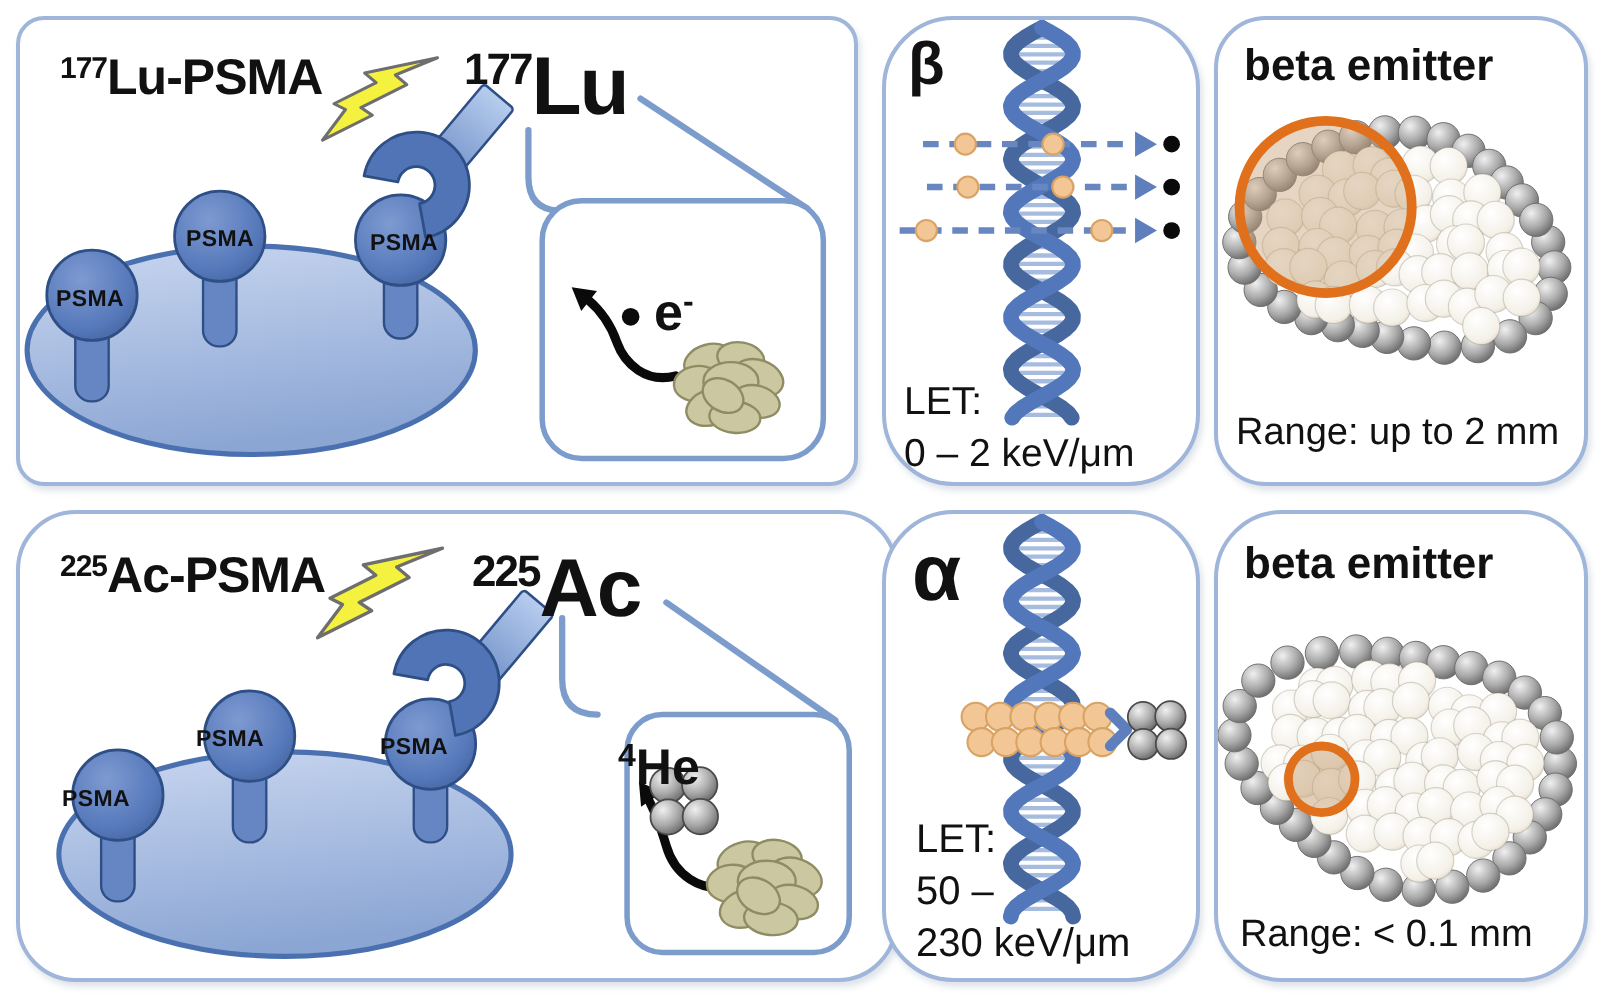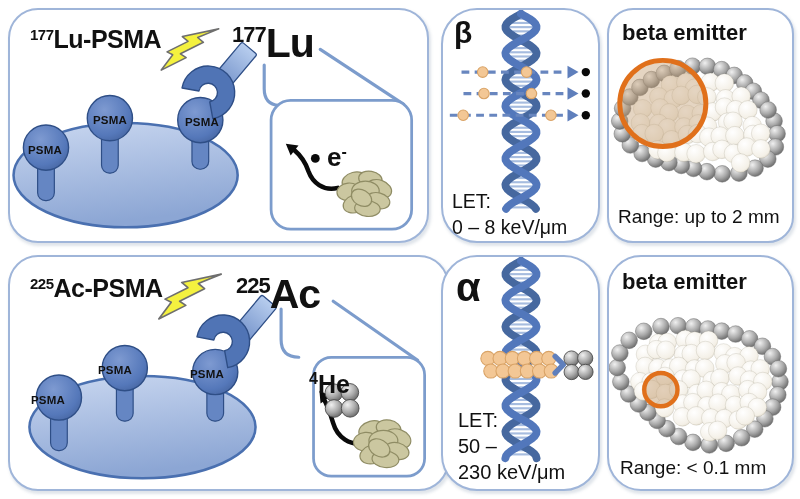--- a/index.html
+++ b/index.html
@@ -1,20 +1,20 @@
 <!DOCTYPE html>
 <html><head>
 <meta charset="utf-8">
 <style>
   html,body{margin:0;padding:0;background:#ffffff;}
   .stage{position:relative;width:800px;height:499px;background:#ffffff;overflow:hidden;
          font-family:"Liberation Sans", sans-serif;color:#111;}
   .panel{position:absolute;background:#fff;border:2.5px solid #9FB5D9;box-sizing:border-box;
          box-shadow:1.5px 2.5px 3px rgba(110,130,160,0.22);}
-  #p-lu{left:8px;top:8px;width:421px;height:235px;border-radius:30px;}
+  #p-lu{left:8px;top:8px;width:421px;height:235px;border-radius:14px;}
   #p-ac{left:8px;top:255px;width:441px;height:236px;border-radius:30px;}
   #p-bt{left:441px;top:8px;width:159px;height:235px;border-radius:36px;}
   #p-at{left:441px;top:255px;width:159px;height:236px;border-radius:36px;}
   #p-be{left:607px;top:8px;width:187px;height:235px;border-radius:26px;}
   #p-ae{left:607px;top:255px;width:187px;height:236px;border-radius:34px;}
   .fill{position:absolute;left:0;top:0;width:100%;height:100%;}
   .bolt{position:absolute;}
   .t-title{position:absolute;font-weight:bold;font-size:25px;line-height:30px;letter-spacing:-0.5px;white-space:nowrap;}
   .t-title .sup{font-size:15px;vertical-align:8px;letter-spacing:-0.5px;}
   .isotope{position:absolute;font-weight:bold;line-height:46px;white-space:nowrap;letter-spacing:-1px;}
@@ -160,21 +160,21 @@
         <circle cx="146.5" cy="84.7" r="4.3" fill="#0A0A0A"></circle>
         <line x1="7" y1="107" x2="126" y2="107" stroke="#6886BF" stroke-width="3.3" stroke-dasharray="8 5.5"></line>
         <polygon points="139,107 127.7416697508023,113.5 127.7416697508023,100.5" fill="#5F7FBC"></polygon>
         <circle cx="20.7" cy="107" r="5.4" fill="#F3C795" stroke="#D9A366" stroke-width="1.1"></circle>
         <circle cx="110.7" cy="107" r="5.4" fill="#F3C795" stroke="#D9A366" stroke-width="1.1"></circle>
         <circle cx="146.5" cy="107" r="4.3" fill="#0A0A0A"></circle>
       </svg>
     <div class="greek" style="left:11px;top:8px;font-size:30px">β</div>
     <div class="let" style="left:9px;top:178px">
       <div>LET:</div>
-      <div>0 – 8 keV/μm</div>
+      <div>0 – 2 keV/μm</div>
     </div>
   </section>
 
   <section class="panel" id="p-be">
     <svg id="g-be" class="fill" viewBox="0 0 187 235">
         <circle cx="168.7" cy="113.0" r="8.5" fill="url(#grad-gray)" stroke="#6E6E6E" stroke-width="0.5"></circle>
         <circle cx="171.8" cy="125.9" r="8.5" fill="url(#grad-gray)" stroke="#6E6E6E" stroke-width="0.5"></circle>
         <circle cx="170.0" cy="139.4" r="8.5" fill="url(#grad-gray)" stroke="#6E6E6E" stroke-width="0.5"></circle>
         <circle cx="162.3" cy="151.8" r="8.5" fill="url(#grad-gray)" stroke="#6E6E6E" stroke-width="0.5"></circle>
         <circle cx="149.2" cy="161.1" r="8.5" fill="url(#grad-gray)" stroke="#6E6E6E" stroke-width="0.5"></circle>

